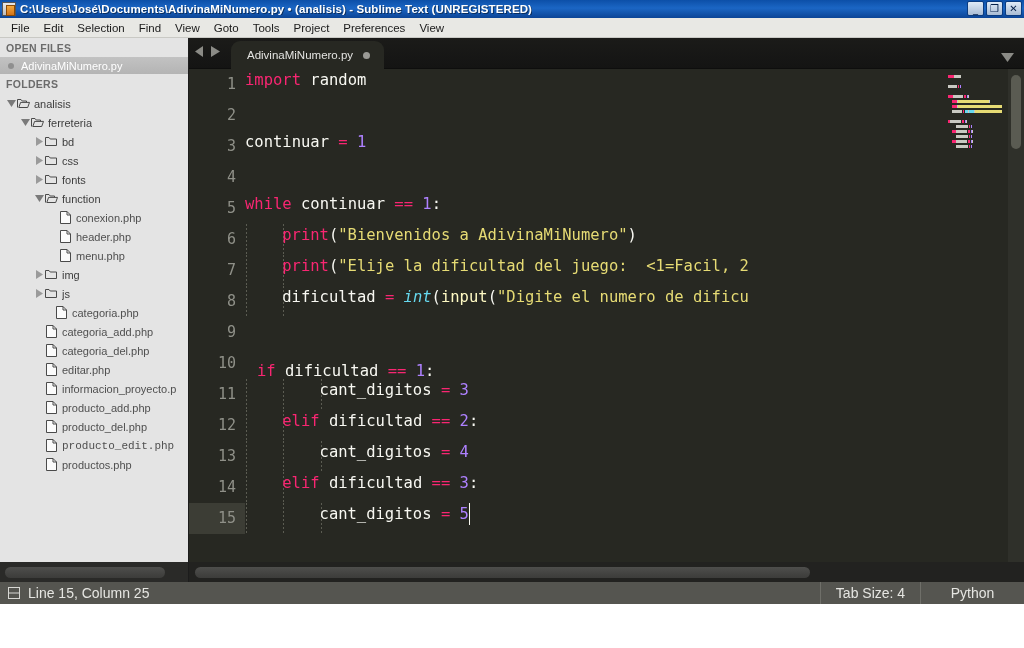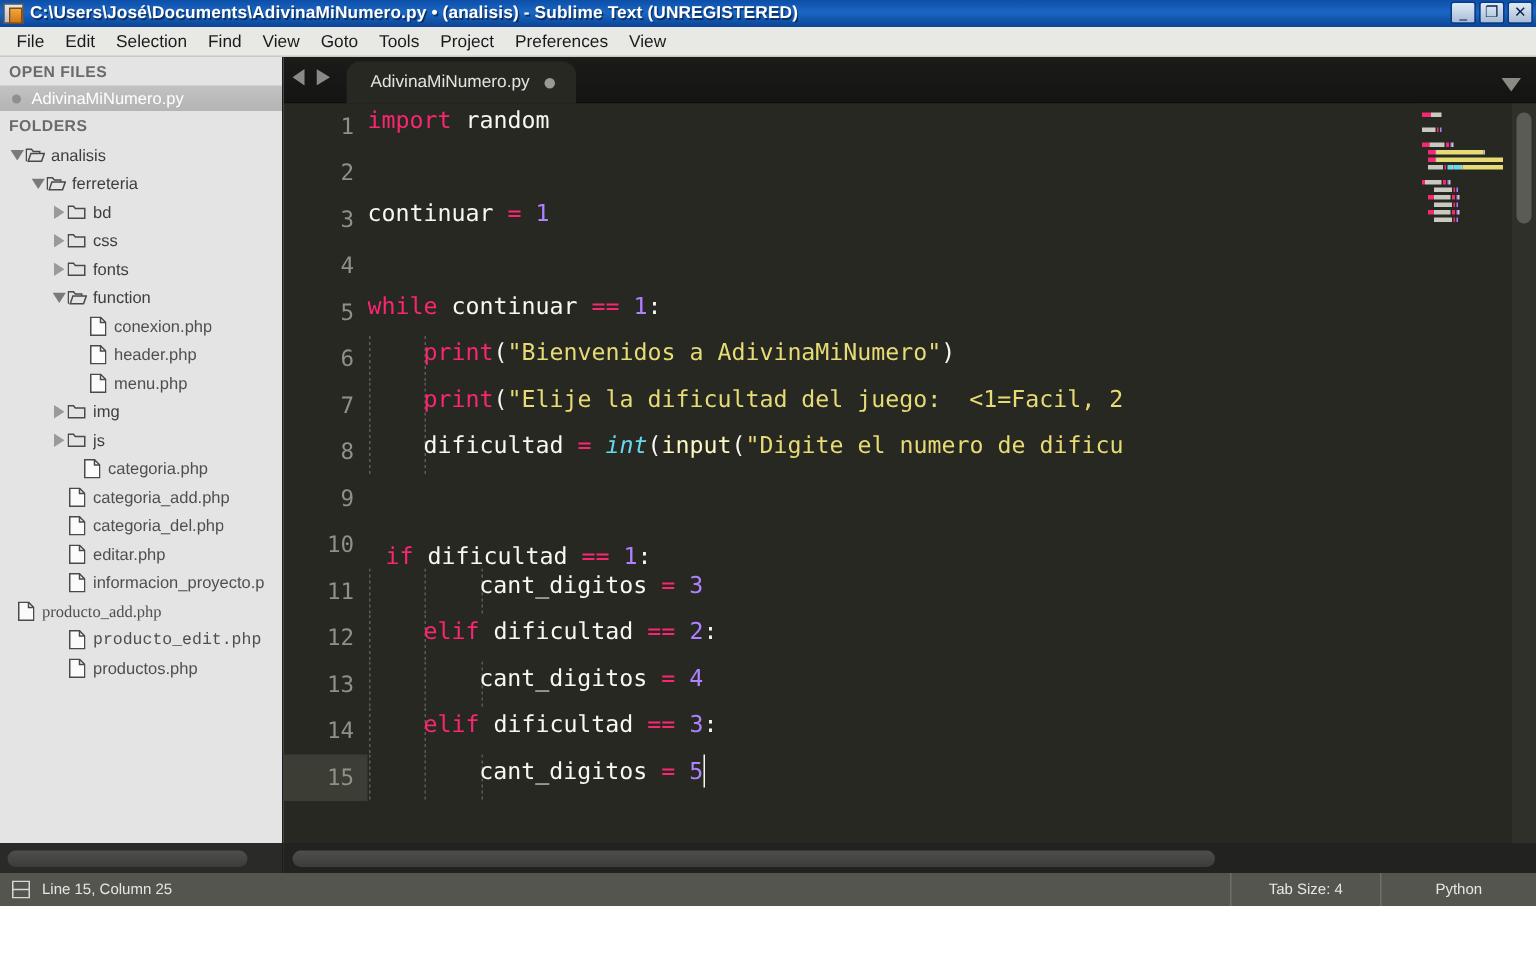--- a/index.html
+++ b/index.html
@@ -180,21 +180,21 @@
   }
   .ed-scroll .thumb {
     position:absolute; left:6px; top:5px; width:615px; height:11px;
     background: linear-gradient(to bottom,#4e4e4c,#3c3c3a); border-radius:6px;
   }
 
   
   .statusbar {
     position:absolute; left:0; top:582px; width:1024px; height:22px;
     background:#555550; display:flex; align-items:center;
-    color:#e6e6e2; font-size:10px;
+    color:#e6e6e2; font-size:14px;
   }
   .sb-ico { margin-left:8px; margin-right:8px; display:flex; }
   .sb-left { flex: 1 1 auto; }
   .sb-cell {
     border-left:1px solid #6f6f69; height:22px; display:flex; align-items:center;
     justify-content:center; padding:0 14px; white-space:nowrap;
   }
   .sb-cell.w1 { width:100px; }
   .sb-cell.w2 { width:104px; }
   .underbar {
@@ -419,29 +419,39 @@
         <div class="row file" style="padding-left: 34px;">
           <span class="tw"></span>
           <span class="fi">
             <svg width="11" height="13" viewBox="0 0 11 13">
               <path d="M0.5,0.5 L7,0.5 L10.5,4 L10.5,12.5 L0.5,12.5 Z" fill="#fbfbfb" stroke="#4a4a4a"></path>
               <path d="M7,0.5 L7,4 L10.5,4" fill="none" stroke="#4a4a4a"></path>
             </svg>
           </span>
           <span class="lbl">informacion_proyecto.p</span>
         </div>
-        <div class="row file" style=" font-family: Liberation Serif, serif;">
+        <div class="row file" style="padding-left: 34px;">
           <span class="tw"></span>
           <span class="fi">
             <svg width="11" height="13" viewBox="0 0 11 13">
               <path d="M0.5,0.5 L7,0.5 L10.5,4 L10.5,12.5 L0.5,12.5 Z" fill="#fbfbfb" stroke="#4a4a4a"></path>
               <path d="M7,0.5 L7,4 L10.5,4" fill="none" stroke="#4a4a4a"></path>
             </svg>
           </span>
           <span class="lbl">producto_add.php</span>
+        </div>
+        <div class="row file" style="padding-left: 34px;">
+          <span class="tw"></span>
+          <span class="fi">
+            <svg width="11" height="13" viewBox="0 0 11 13">
+              <path d="M0.5,0.5 L7,0.5 L10.5,4 L10.5,12.5 L0.5,12.5 Z" fill="#fbfbfb" stroke="#4a4a4a"></path>
+              <path d="M7,0.5 L7,4 L10.5,4" fill="none" stroke="#4a4a4a"></path>
+            </svg>
+          </span>
+          <span class="lbl">producto_del.php</span>
         </div>
         <div class="row file" style="padding-left: 34px; font-family: Liberation Mono, monospace;">
           <span class="tw"></span>
           <span class="fi">
             <svg width="11" height="13" viewBox="0 0 11 13">
               <path d="M0.5,0.5 L7,0.5 L10.5,4 L10.5,12.5 L0.5,12.5 Z" fill="#fbfbfb" stroke="#4a4a4a"></path>
               <path d="M7,0.5 L7,4 L10.5,4" fill="none" stroke="#4a4a4a"></path>
             </svg>
           </span>
           <span class="lbl">producto_edit.php</span>

